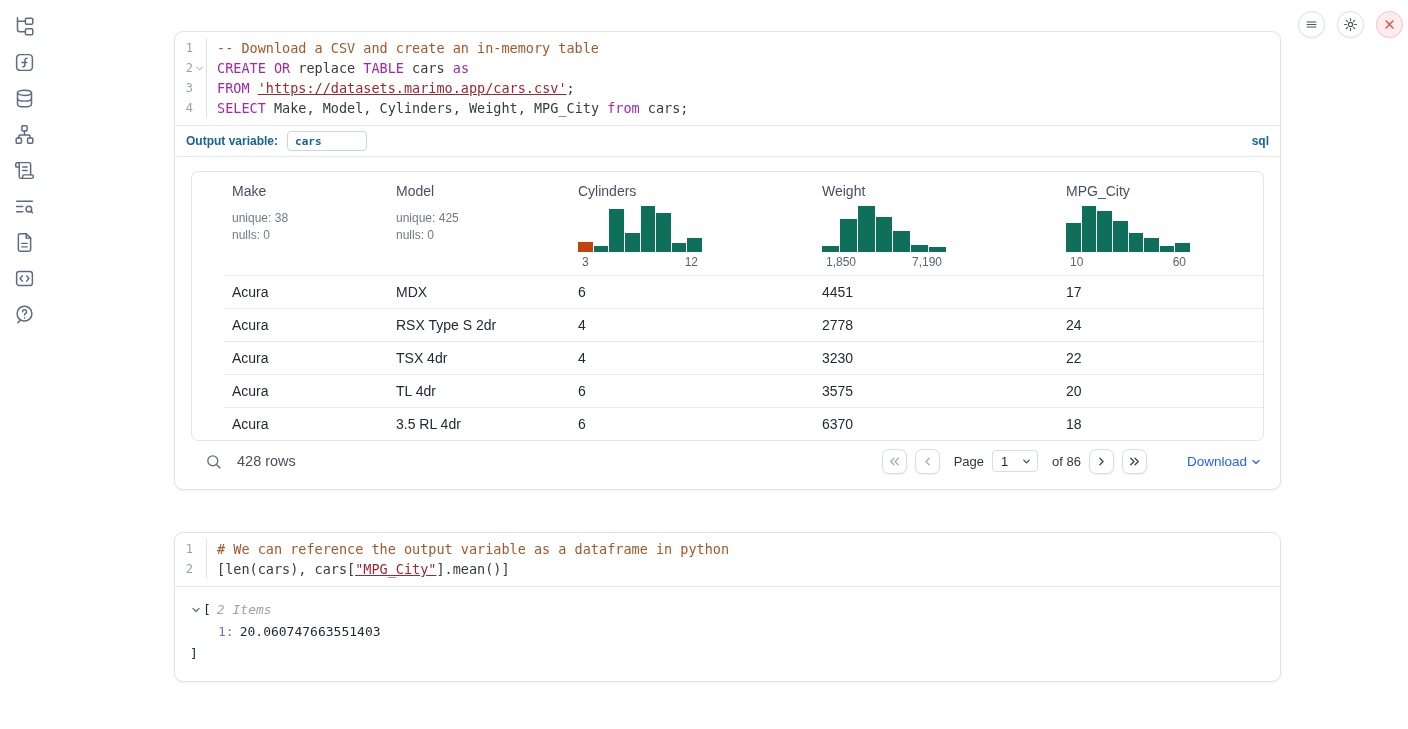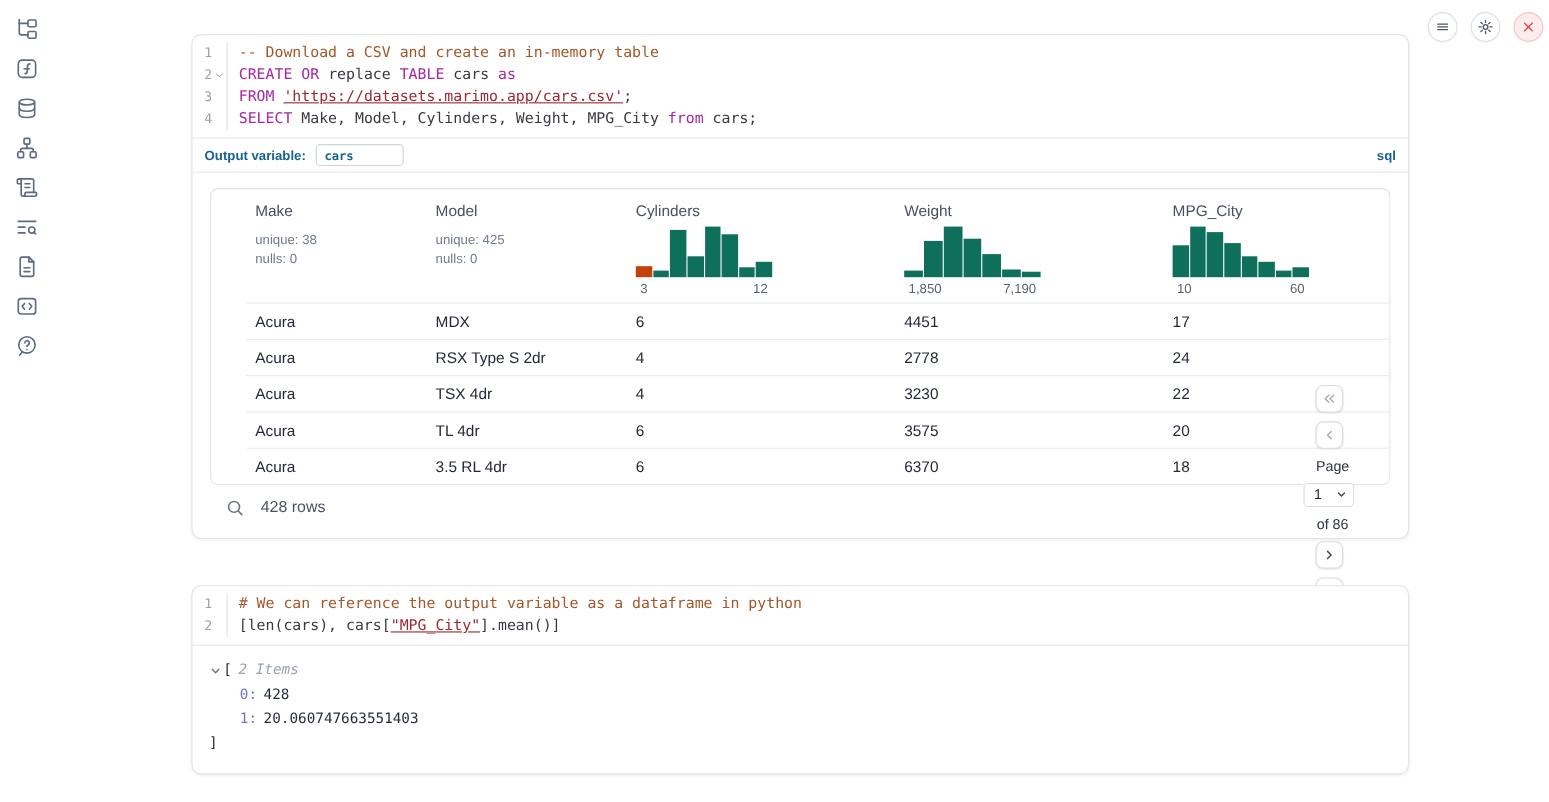--- a/index.html
+++ b/index.html
@@ -65,21 +65,21 @@
   .hist-bar { flex: 1 1 0; }
   .hist-axis { display: flex; justify-content: space-between; font-size: 12px;
     color: #5a6372; margin-top: 3px; padding: 0 4px; }
   td { padding: 8px 8px; border-top: 1px solid #e9ebef; color: #232936; }
 
   
   .tfooter { display: flex; align-items: center; height: 40px; color: #4b5563; padding: 0 2px; }
   .search-icon { width: 17px; height: 17px; color: #6b7280; margin-left: 12px; cursor: pointer; }
   .search-icon svg { width: 100%; height: 100%; }
   .rowcount { margin-left: 15px; font-size: 14.5px; color: #4a5160; }
-  .pager { margin-left: auto; display: flex; align-items: center; gap: 8px; flex-direction: column; }
+  .pager { margin-left: auto; display: flex; align-items: center; gap: 8px; }
   .pbtn { width: 25px; height: 25px; border: 1px solid #d9dce2; border-radius: 7px;
     background: #fff; box-shadow: 0 1px 1.5px rgba(0,0,0,.07); display: flex;
     align-items: center; justify-content: center; cursor: pointer; }
   .pbtn svg { width: 13px; height: 13px; }
   .pbtn.disabled { color: #a6adb8; }
   .pbtn.enabled { color: #3d4553; }
   .page-label { font-size: 13px; color: #2f3643; margin-left: 6px; }
   .pselect { width: 46px; height: 22px; border: 1px solid #d9dce2; border-radius: 4px;
     display: flex; align-items: center; justify-content: space-between;
     padding: 0 5px 0 8px; font-size: 13px; color: #1f2430; background: #fff; cursor: pointer; }
@@ -438,18 +438,17 @@
     <div class="tree-head">
       <span class="tchev">
         <svg viewBox="0 0 24 24" fill="none" stroke="currentColor" stroke-width="2.6" stroke-linecap="round" stroke-linejoin="round">
           <path d="M6 9l6 6 6-6"></path>
           </svg>
       </span>
       <span>[</span>
       <span class="titems">2 Items</span>
     </div>
     <div id="tree-entries">
-        <div class="tentry"><span class="tidx">0:</span><span class="tval">428</span></div>
         <div class="tentry"><span class="tidx">1:</span><span class="tval">20.060747663551403</span></div>
       </div>
     <div>]</div>
   </div>
 </div>
 
 </body></html>

